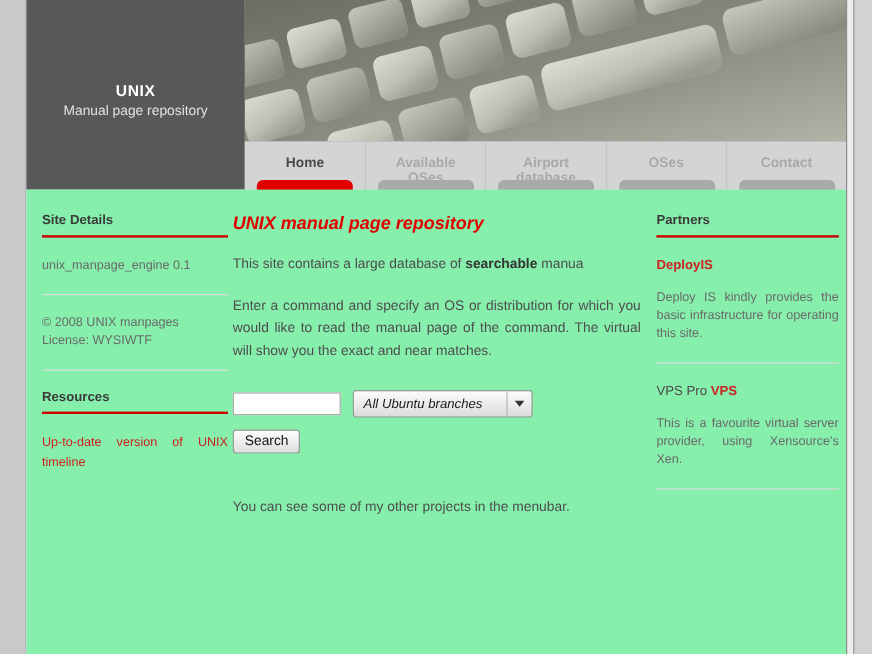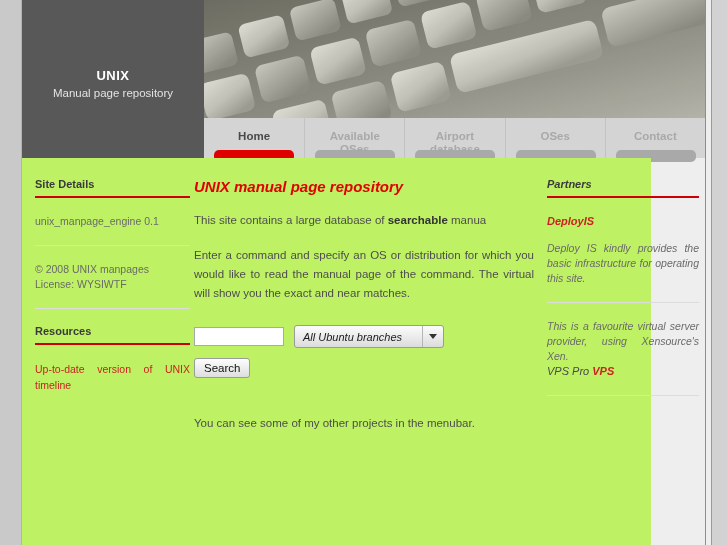--- a/index.html
+++ b/index.html
@@ -110,40 +110,39 @@
     width: 80px; height: 12px;
     border-radius: 5px;
     background: #a9a9a9;
   }
   .nav-item.active .nav-pill { background: #e00000; }
 
   
   .content {
     position: absolute;
     left: 0; top: 158px;
-    width: 629px; height: 387px;
-    background: #bef264;
+    width: 683px; height: 387px;
+    background: #86efac;
   }
 
   
   .col-left {
     position: absolute;
     left: 13px; top: 20px;
     width: 155px;
   }
   .col-main {
     position: absolute;
     left: 172px; top: 20px;
     width: 345px;
   }
   .col-right {
     position: absolute;
     left: 525px; top: 20px;
     width: 152px;
-    font-style: italic;
   }
 
   .side-head {
     font-size: 11px;
     font-weight: bold;
     color: #3a3a3a;
     padding-bottom: 6px;
   }
   .side-rule {
     height: 2px;
@@ -411,22 +410,22 @@
         <p class="main-p last">You can see some of my other projects in the menubar.</p>
       </div>
 
       <div class="col-right">
         <div class="side-head">Partners</div>
         <div class="side-rule"></div>
         <div id="partners">
             <div class="side-text" style="font-size: 11px; font-weight: bold; margin-bottom: 12px; color: rgb(204, 34, 34); cursor: pointer;"><span>DeployIS</span><span></span></div>
             <div class="side-text" style="text-align: justify;">Deploy IS kindly provides the basic infrastructure for operating this site.</div>
             <div class="side-sep"></div>
+            <div class="side-text" style="font-size: 11px; font-weight: bold; margin-bottom: 12px; color: rgb(204, 34, 34); cursor: pointer;"><span style="color: rgb(74, 74, 74); font-weight: normal;">VPS Pro </span><span>VPS</span></div>
             <div class="side-text" style="text-align: justify;">This is a favourite virtual server provider, using Xensource's Xen.</div>
-            <div class="side-text" style="font-size: 11px; font-weight: bold; margin-bottom: 12px; color: rgb(204, 34, 34); cursor: pointer;"><span style="color: rgb(74, 74, 74); font-weight: normal;">VPS Pro </span><span>VPS</span></div>
             <div class="side-sep"></div>
           </div>
       </div>
 
     </div>
   </div>
 
   <div class="site-edge"></div>
   <div class="scrollbar">
     <div class="scroll-thumb"></div>

